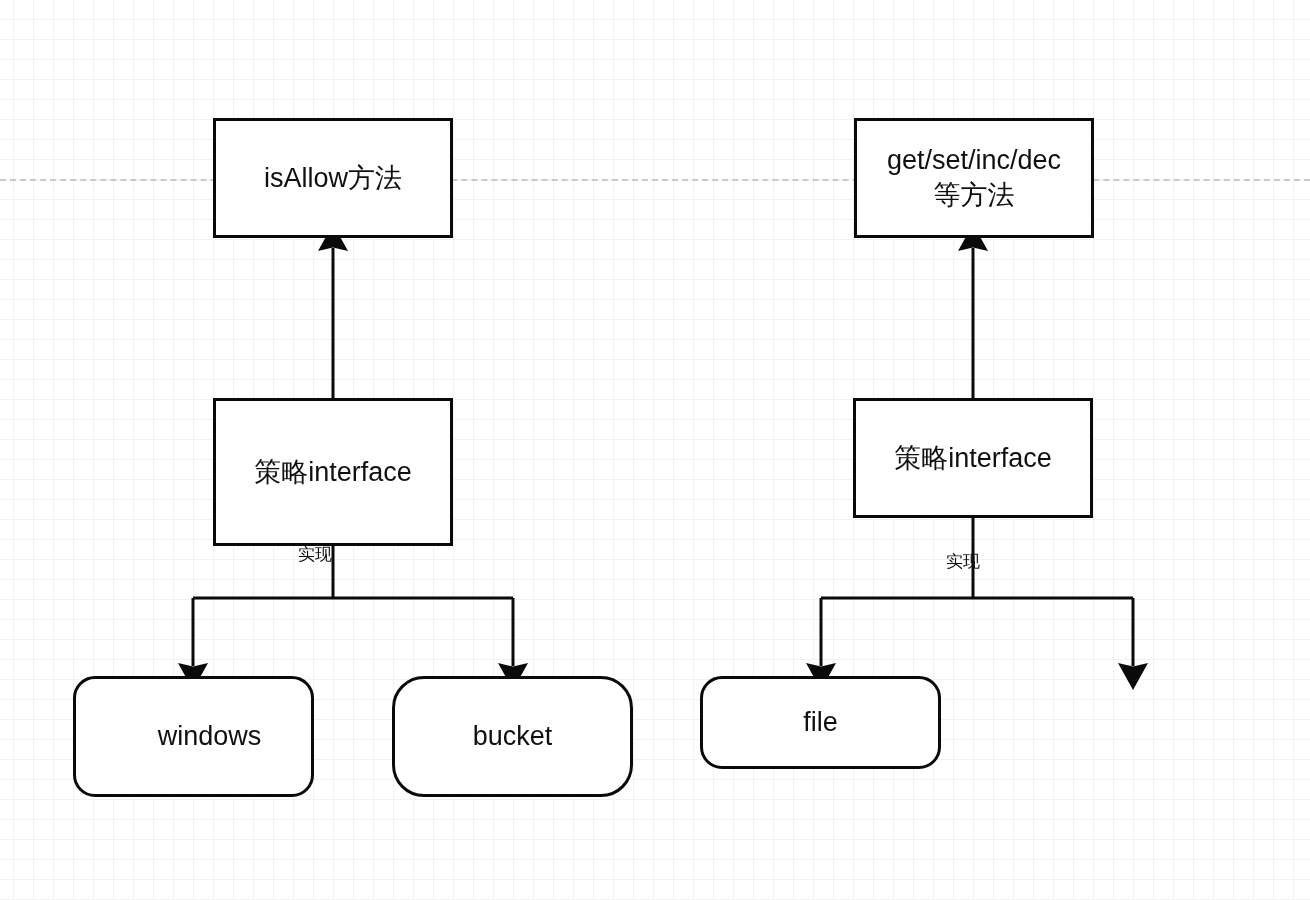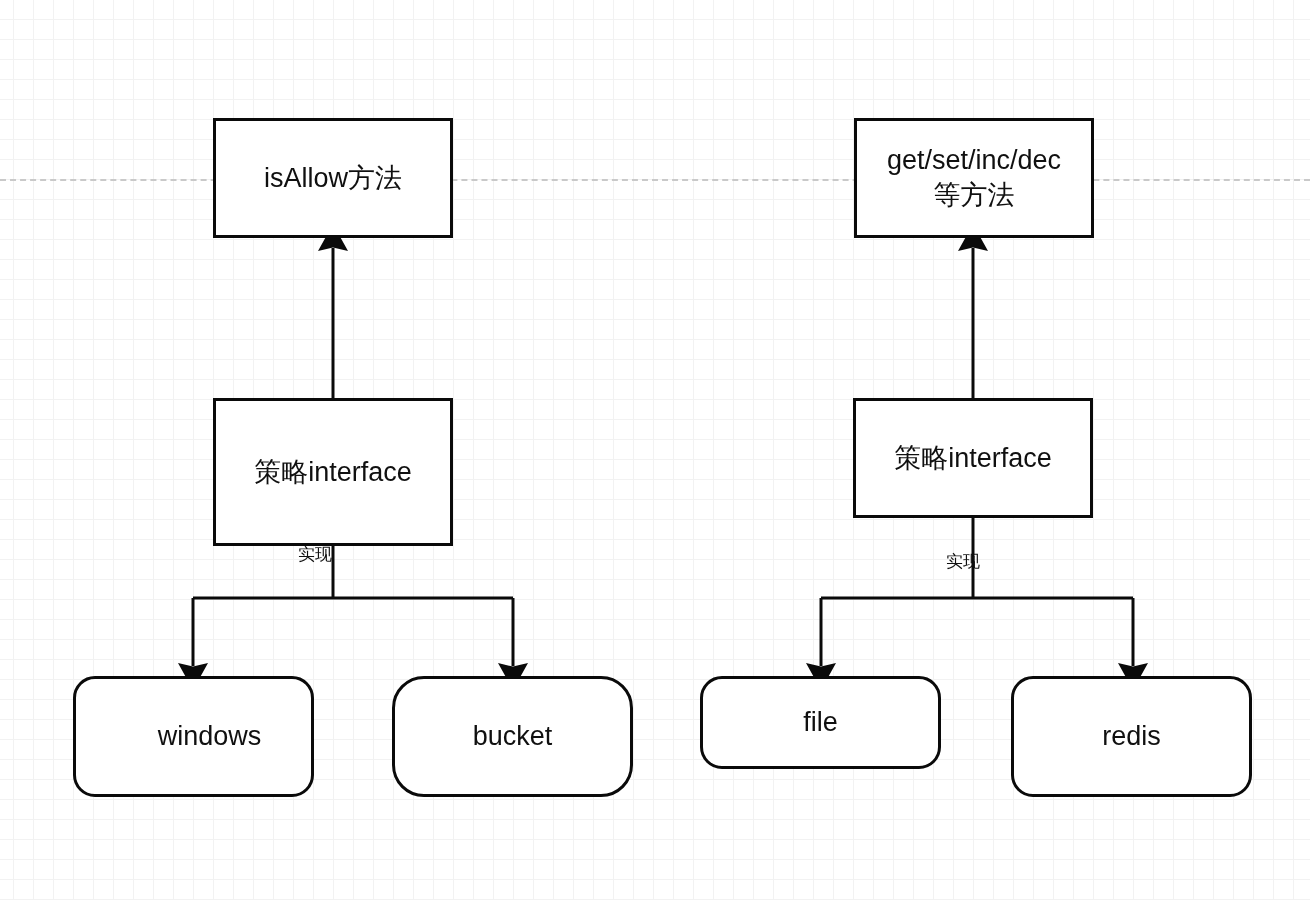--- a/index.html
+++ b/index.html
@@ -128,20 +128,17 @@
   </div>
 
   <div class="node rounded" style="left:392px; top:676px; width:241px; height:121px;border-radius:32px;">
     <span class="node-label">bucket</span>
   </div>
 
   <div class="node rounded" style="left:700px; top:676px; width:241px; height:93px;">
     <span class="node-label">file</span>
   </div>
 
-  <div class="node rounded" style="left:1011px; top:676px; width:241px; height:121px;">
-    <span class="node-label">redis</span>
-  </div>
 
   <div class="edge-label" style="left:298px; top:546px;">实现</div>
   <div class="edge-label" style="left:946px; top:553px;">实现</div>
 
 </div>
 
 </body></html>

